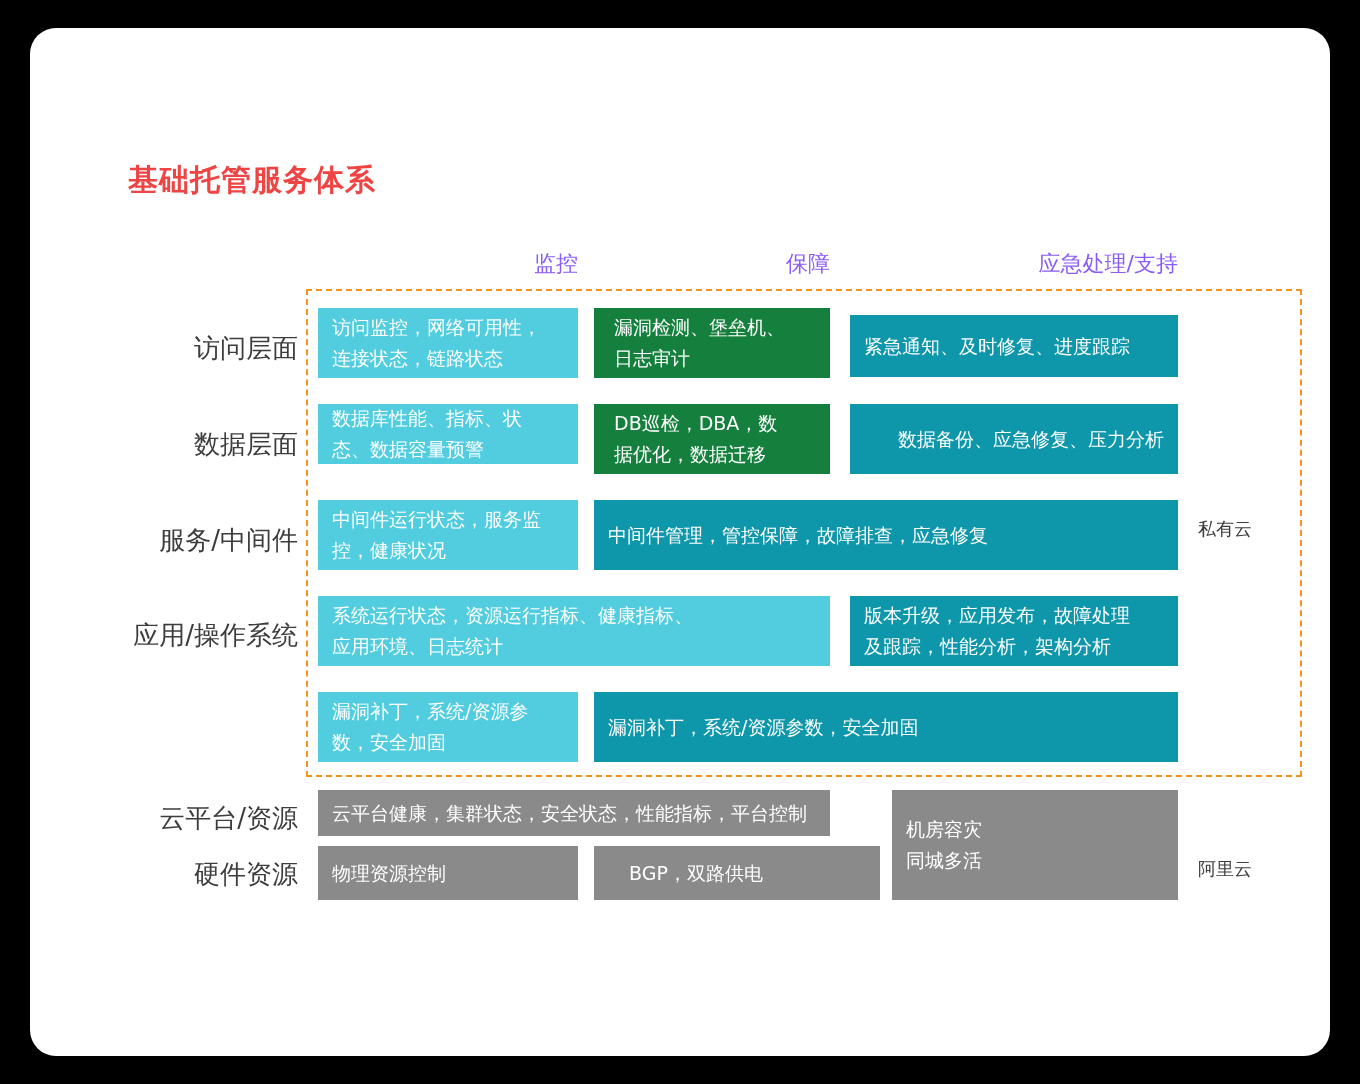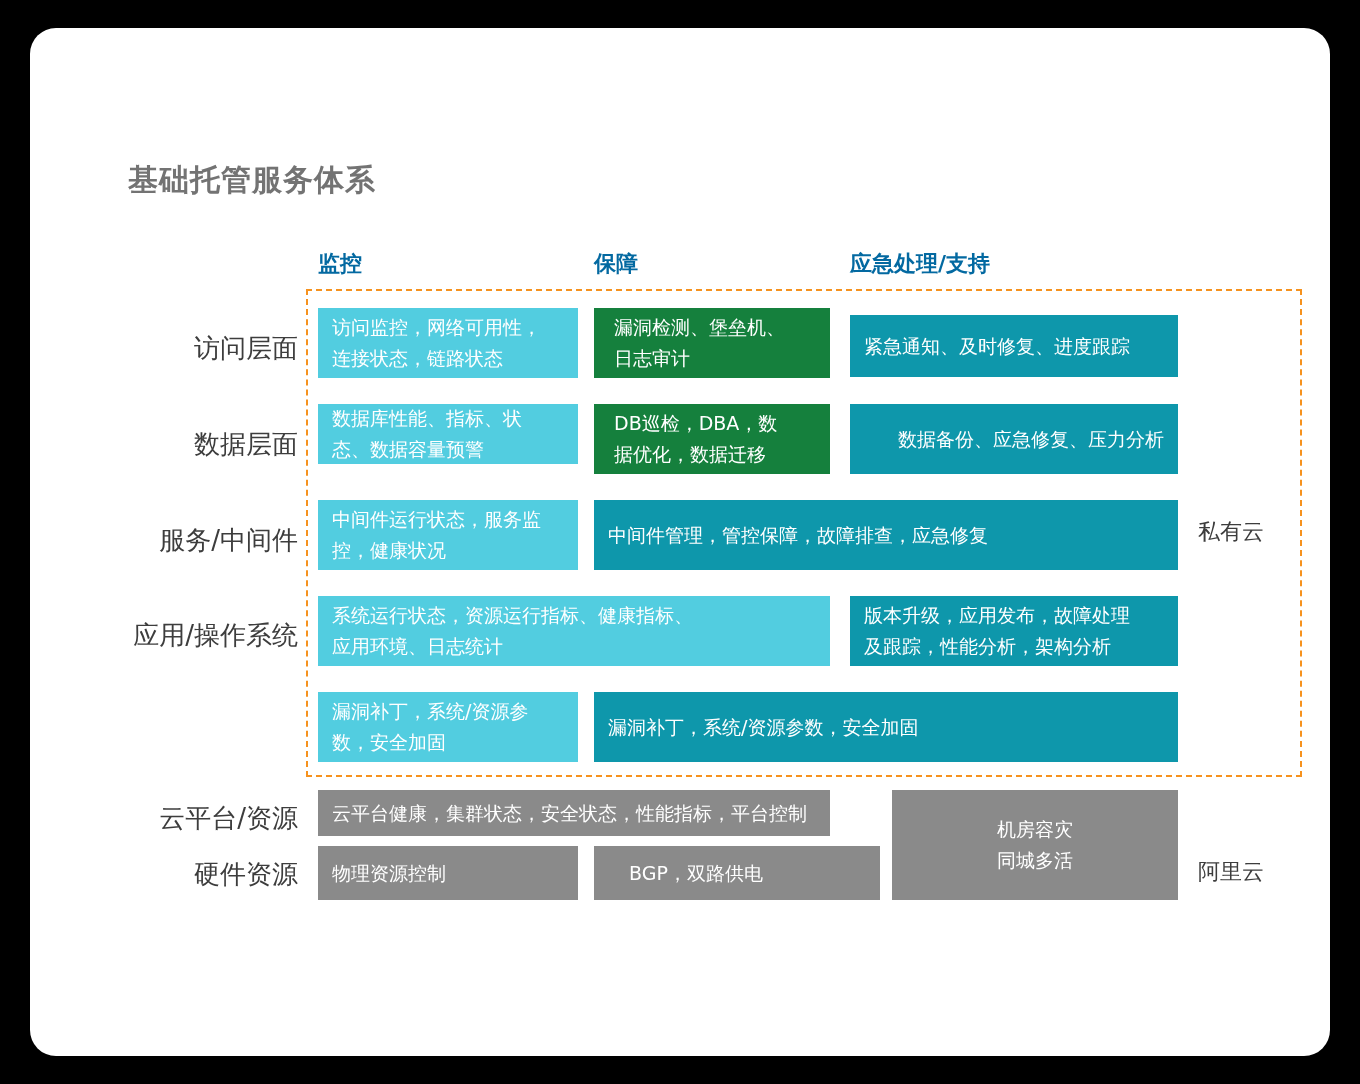--- a/index.html
+++ b/index.html
@@ -28,50 +28,49 @@
     height: 1028px;
     background: #ffffff;
     border-radius: 26px;
   }
   .page-title {
     position: absolute;
     left: 98px;
     top: 132px;
     font-size: 30px;
     font-weight: bold;
-    color: #737373;
+    color: #ef4444;
     letter-spacing: 1px;
     white-space: nowrap;
   }
   .col-head {
     position: absolute;
     top: 221px;
     font-size: 22px;
-    color: #0369a1;
+    color: #8b5cf6;
     white-space: nowrap;
-    text-align: left;
-    font-weight: bold;
+    text-align: right;
   }
   .col-head.c1 { left: 288px; width: 260px; }
   .col-head.c2 { left: 564px; width: 236px; }
   .col-head.c3 { left: 820px; width: 328px; }
 
   .row-label {
     position: absolute;
     font-size: 26px;
     color: #3d3d3d;
     white-space: nowrap;
     text-align: right;
     width: 240px;
     left: 28px;
   }
   .side-label {
     position: absolute;
     left: 1168px;
-    font-size: 22px;
+    font-size: 18px;
     color: #3d3d3d;
     white-space: nowrap;
   }
   .dash-zone {
     position: absolute;
     left: 276px;
     top: 261px;
     width: 996px;
     height: 488px;
     border: 2px dashed #f6921e;
@@ -83,21 +82,21 @@
     color: #ffffff;
     font-size: 19px;
     line-height: 31px;
     padding: 0 14px;
     display: flex;
     flex-direction: column;
     justify-content: center;
     overflow: hidden;
   }
   .cell .ln { display: block; white-space: nowrap; }
-  .cell.center { align-items: center; text-align: center; }
+  .cell.center { align-items: flex-start; text-align: center; }
   .bg-light  { background: #52cde0; }
   .bg-mid    { background: #15803d; padding-left: 20px; }
   .bg-dark   { background: #0e97ab; }
   .bg-gray   { background: #8a8a8a; }
 </style>
 </head>
 <body>
 
 <div id="canvas">
   <div class="card">

